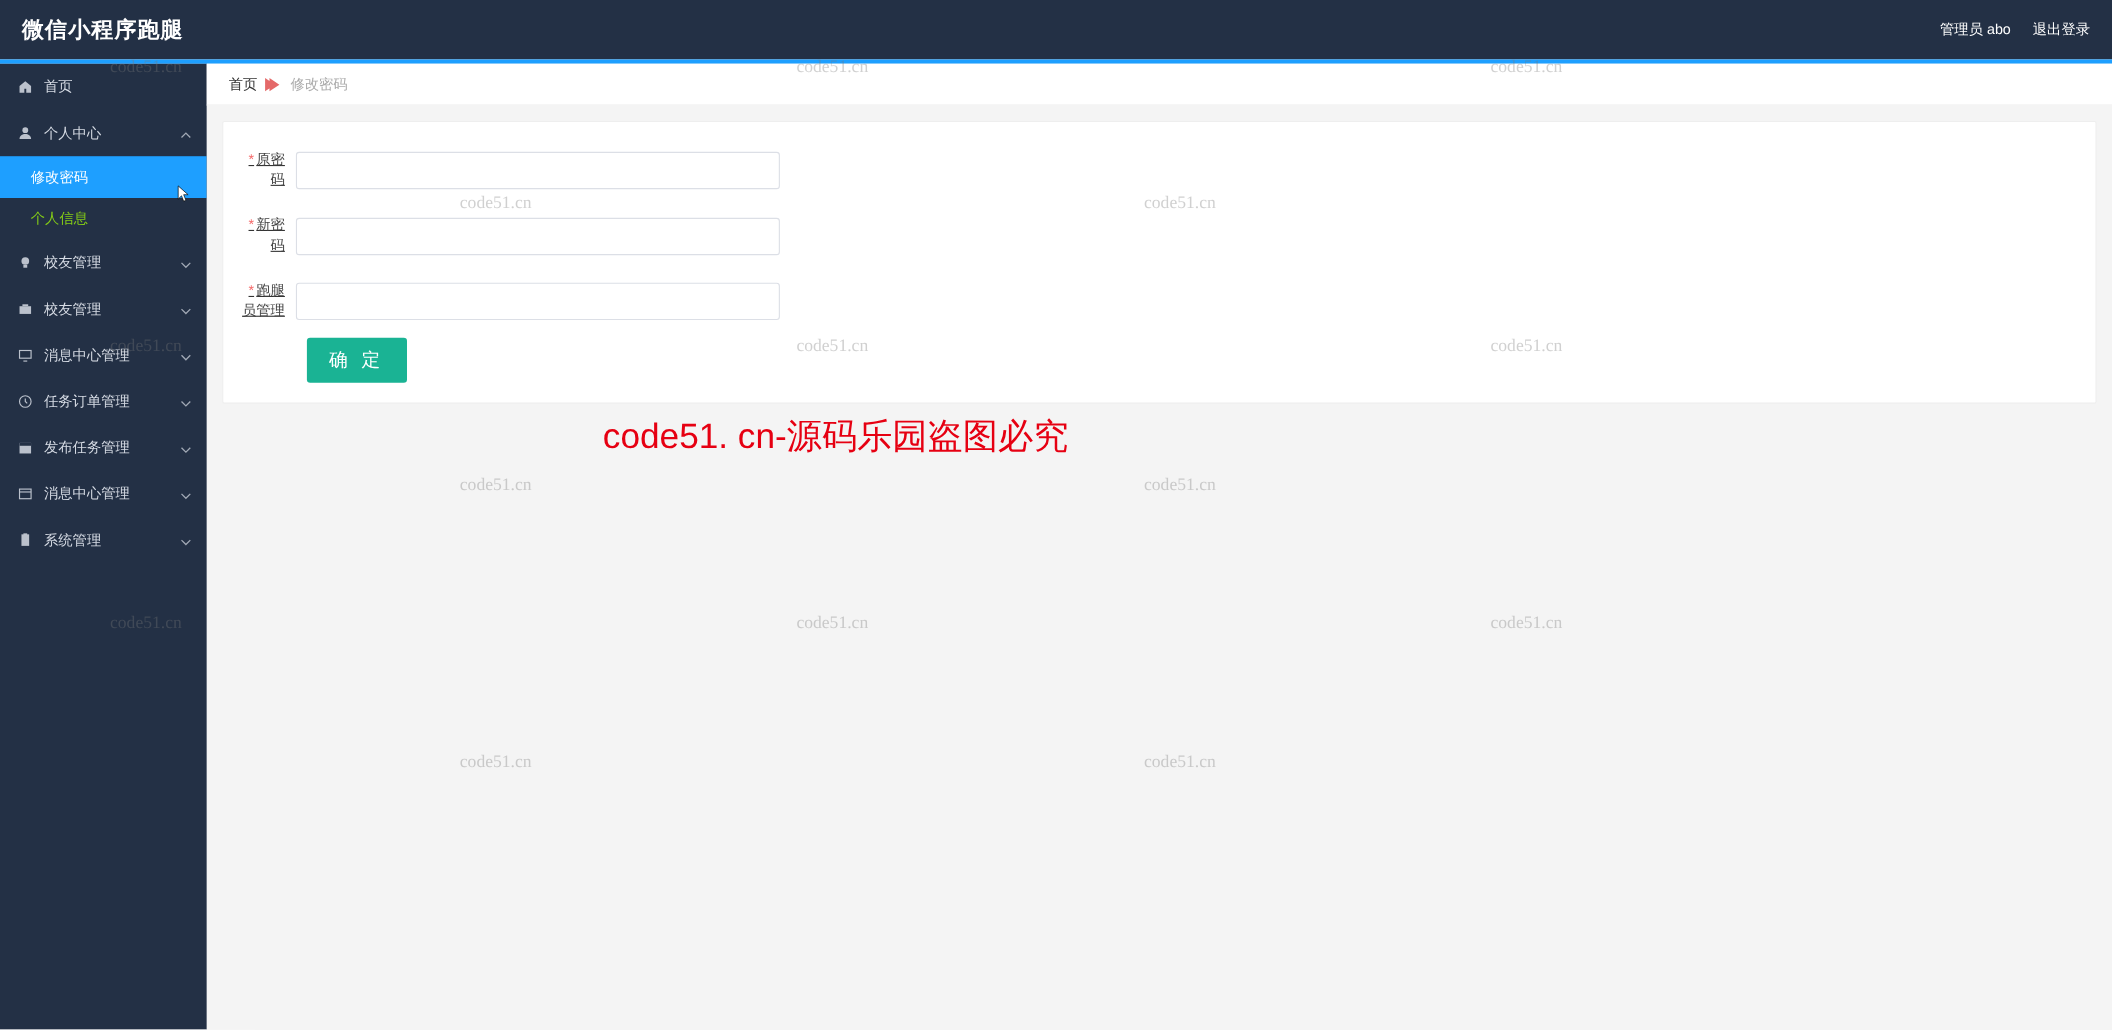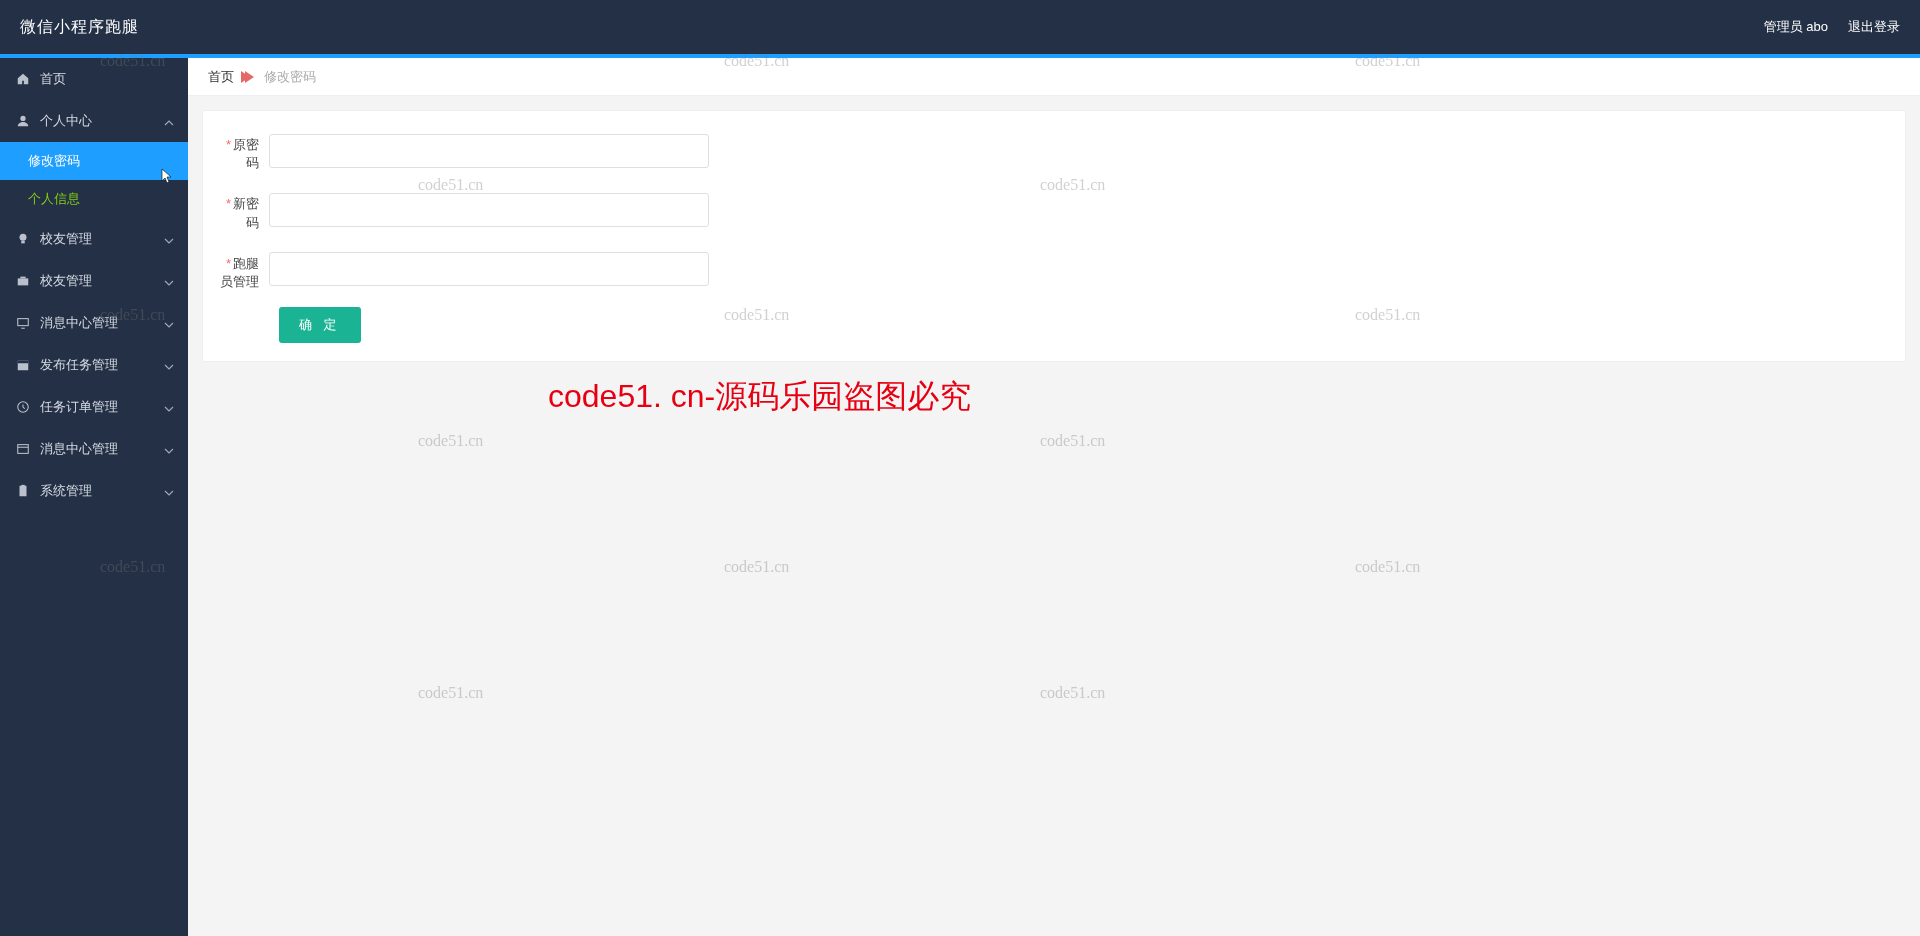--- a/index.html
+++ b/index.html
@@ -11,21 +11,21 @@
     background: #f5f5f5;
   }
   .app { display: flex; flex-direction: column; height: 100vh; }
   .topbar {
     height: 54px;
     background: #233045;
     display: flex; align-items: center; justify-content: space-between;
     padding: 0 20px;
     color: #fff;
   }
-  .topbar .title { font-weight: normal; font-size: 16px; letter-spacing: 1px; }
+  .topbar .title { font-weight: bold; font-size: 20px; letter-spacing: 1px; }
   .topbar .right { display: flex; gap: 20px; font-size: 13px; }
   .topbar .right span { cursor: pointer; }
   .accent-strip { height: 4px; background: #1E9FFF; width: 100%; }
   .body { flex: 1; display: flex; min-height: 0; }
   .sidebar {
     width: 188px;
     background: #233045;
     color: #bcc5d4;
     overflow-y: auto;
     flex-shrink: 0;
@@ -73,22 +73,23 @@
     display: inline-flex; align-items: center; justify-content: center;
   }
   .breadcrumb .current { color: #aaa; }
   .panel {
     margin: 14px; padding: 18px 10px;
     background: #fff;
     border: 1px solid #eee;
     border-radius: 2px;
   }
   .form-row {
-    display: flex; align-items: center;
+    display: flex; align-items: flex-end;
     margin-bottom: 16px;
+    text-decoration: underline;
   }
   .form-label {
     width: 56px; text-align: right;
     padding-top: 7px; padding-right: 10px;
     font-size: 13px; color: #444;
     line-height: 1.4;
   }
   .form-label .req { color: #f56c6c; margin-right: 2px; }
   .form-input {
     width: 440px; height: 34px;
@@ -97,21 +98,21 @@
     padding: 0 12px;
     font-size: 13px;
     outline: none;
   }
   .btn-row { padding-left: 66px; margin-top: 10px; }
   .btn-primary {
     background: #1AB394;
     color: #fff; border: none;
     padding: 9px 20px;
     border-radius: 3px;
-    font-size: 13px; letter-spacing: 4px;
+    font-size: 17px; letter-spacing: 4px;
     cursor: pointer;
   }
 
   
   .wm {
     position: absolute;
     color: rgba(120,120,120,0.35);
     font-size: 16px;
     font-family: Liberation Serif, serif;
     pointer-events: none;
@@ -220,41 +221,41 @@
         <span>消息中心管理</span>
         <span class="arrow">
           <svg viewBox="0 0 10 10" fill="none" stroke="currentColor" stroke-width="1.2">
               <path d="M1 3l4 4 4-4"></path>
             </svg>
         </span>
       </div>
 
       <div class="menu-item">
         <span class="icon">
-          <svg viewBox="0 0 16 16" fill="currentColor">
-              <rect x="2" y="3" width="12" height="11"></rect>
-              <rect x="2" y="3" width="12" height="3" fill="#233045"></rect>
-            </svg>
-        </span>
-        <span>发布任务管理</span>
-        <span class="arrow">
-          <svg viewBox="0 0 10 10" fill="none" stroke="currentColor" stroke-width="1.2">
-              <path d="M1 3l4 4 4-4"></path>
-            </svg>
-        </span>
-      </div>
-
-      <div class="menu-item">
-        <span class="icon">
           <svg viewBox="0 0 16 16" fill="none" stroke="currentColor" stroke-width="1.2">
               <circle cx="8" cy="8" r="6"></circle>
               <path d="M8 5v3l2 2"></path>
             </svg>
         </span>
         <span>任务订单管理</span>
+        <span class="arrow">
+          <svg viewBox="0 0 10 10" fill="none" stroke="currentColor" stroke-width="1.2">
+              <path d="M1 3l4 4 4-4"></path>
+            </svg>
+        </span>
+      </div>
+
+      <div class="menu-item">
+        <span class="icon">
+          <svg viewBox="0 0 16 16" fill="currentColor">
+              <rect x="2" y="3" width="12" height="11"></rect>
+              <rect x="2" y="3" width="12" height="3" fill="#233045"></rect>
+            </svg>
+        </span>
+        <span>发布任务管理</span>
         <span class="arrow">
           <svg viewBox="0 0 10 10" fill="none" stroke="currentColor" stroke-width="1.2">
               <path d="M1 3l4 4 4-4"></path>
             </svg>
         </span>
       </div>
 
       <div class="menu-item">
         <span class="icon">
           <svg viewBox="0 0 16 16" fill="none" stroke="currentColor" stroke-width="1.2">

